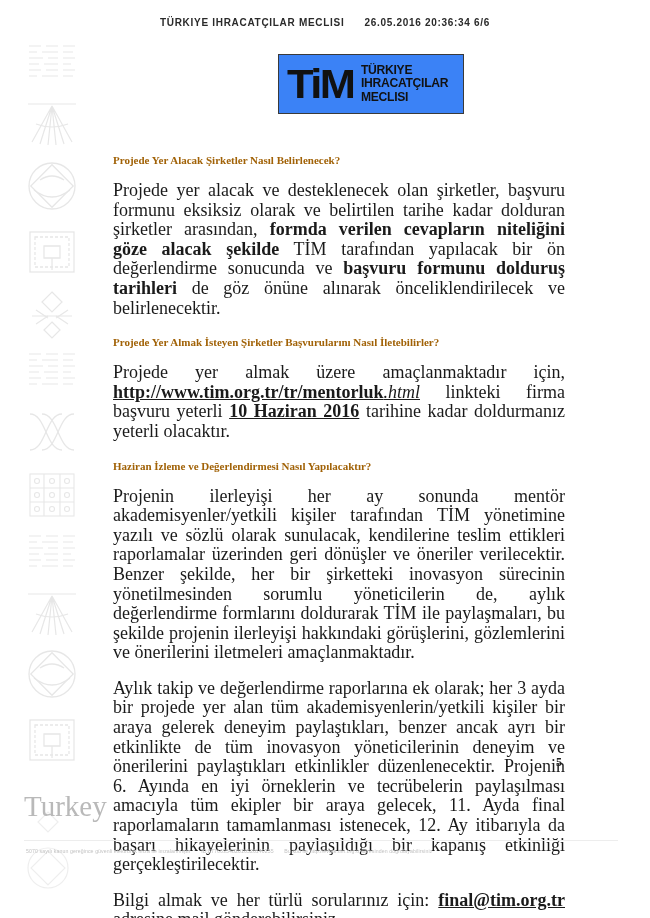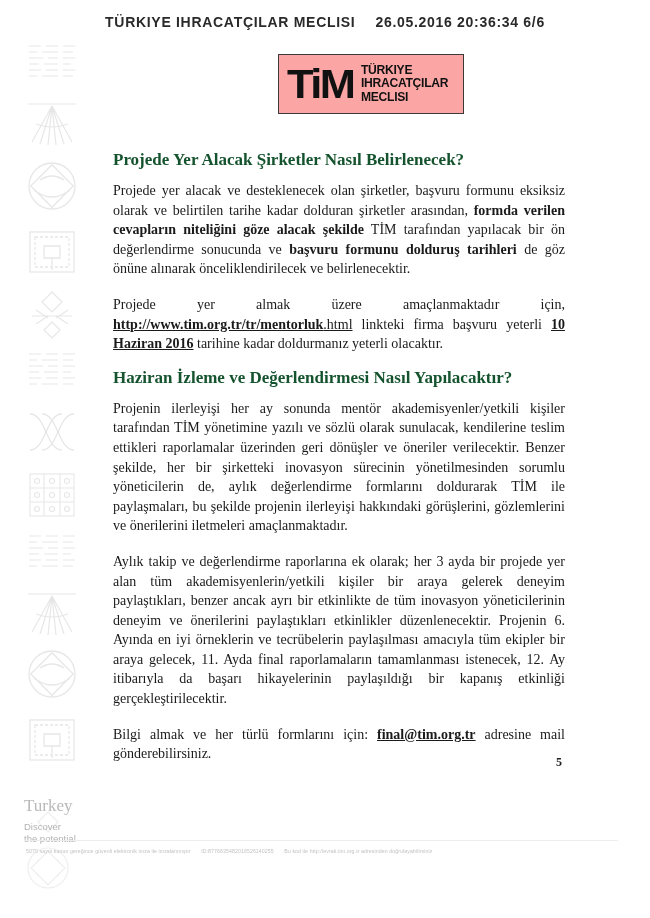--- a/index.html
+++ b/index.html
@@ -23,40 +23,40 @@
     position: absolute;
     top: 14px;
     left: 0;
     width: 650px;
     height: 16px;
     display: flex;
     justify-content: center;
     align-items: center;
     gap: 20px;
     font-family: "Liberation Sans", sans-serif;
-    font-size: 14px;
+    font-size: 10px;
     letter-spacing: 0.7px;
     color: #2a2a2a;
     font-weight: 600;
     white-space: nowrap;
   }
 
   
   .logo-box {
     position: absolute;
     left: 278px;
     top: 54px;
     width: 186px;
     height: 60px;
     border: 1.5px solid #3a3a3a;
     box-sizing: border-box;
     display: flex;
     align-items: center;
     padding: 0 6px;
-    background: #fca5a5;
+    background: #3b82f6;
   }
   .logo-tim {
     font-family: "Liberation Sans", sans-serif;
     font-weight: 900;
     font-size: 41px;
     line-height: 41px;
     letter-spacing: -2.5px;
     color: #111;
     transform: scaleX(1.06);
     transform-origin: left center;
@@ -89,42 +89,43 @@
 
   
   .content {
     position: absolute;
     left: 113px;
     top: 152px;
     width: 452px;
   }
   h2.sec-title {
     font-family: "Liberation Serif", serif;
-    font-size: 17px;
+    font-size: 11px;
     font-weight: bold;
-    color: #14532d;
+    color: #a16207;
     margin: 0 0 13px 0;
     line-height: 16px;
   }
   p.para {
     font-family: "Liberation Serif", serif;
-    font-size: 14px;
+    font-size: 18px;
     line-height: 19.6px;
     color: #1a1a1a;
     margin: 0 0 16px 0;
     text-align: justify;
     text-justify: inter-word;
   }
   .sec { margin-bottom: 9px; }
   .ul-bold {
     font-weight: bold;
     text-decoration: underline;
   }
   .ul-plain {
     text-decoration: underline;
+    font-style: italic;
   }
 
   
   .page-num {
     position: absolute;
     left: 556px;
     top: 755px;
     font-family: "Liberation Serif", serif;
     font-size: 12px;
     color: #222;
@@ -133,21 +134,21 @@
 
   
   .turkey-logo {
     position: absolute;
     left: 24px;
     top: 793px;
     width: 180px;
   }
   .turkey-word {
     font-family: "Liberation Serif", serif;
-    font-size: 17px;
+    font-size: 29px;
     line-height: 26px;
     color: #b9b9b9;
     letter-spacing: 0px;
     font-weight: 400;
   }
   .turkey-tag {
     font-family: "Liberation Sans", sans-serif;
     font-size: 9.5px;
     line-height: 11.5px;
     color: #b2b2b2;
@@ -289,40 +290,37 @@
   </div>
 
   <div class="content">
 
     <div class="sec">
       <h2 class="sec-title">Projede Yer Alacak Şirketler Nasıl Belirlenecek?</h2>
       <p class="para"><span>Projede yer alacak ve desteklenecek olan şirketler, başvuru formunu eksiksiz olarak ve belirtilen tarihe kadar dolduran şirketler arasından, </span><span style="font-weight: bold;">formda verilen cevapların niteliğini göze alacak şekilde</span><span> TİM tarafından yapılacak bir ön değerlendirme sonucunda ve </span><span style="font-weight: bold;">başvuru formunu dolduruş tarihleri</span><span> de göz önüne alınarak önceliklendirilecek ve belirlenecektir.</span></p>
     </div>
 
     <div class="sec">
+      <h2 class="sec-title">Projede Yer Almak İsteyen Şirketler Başvurularını Nasıl İletebilirler?</h2>
       <p class="para"><span>Projede yer almak üzere amaçlanmaktadır için, </span><span class="ul-bold">http://www.tim.org.tr/tr/mentorluk</span><span class="ul-plain">.html</span><span> linkteki firma başvuru yeterli </span><span class="ul-bold">10 Haziran 2016</span><span> tarihine kadar doldurmanız yeterli olacaktır.</span></p>
     </div>
 
     <div class="sec">
       <h2 class="sec-title">Haziran İzleme ve Değerlendirmesi Nasıl Yapılacaktır?</h2>
       <p class="para"><span>Projenin ilerleyişi her ay sonunda mentör akademisyenler/yetkili kişiler tarafından TİM yönetimine yazılı ve sözlü olarak sunulacak, kendilerine teslim ettikleri raporlamalar üzerinden geri dönüşler ve öneriler verilecektir. Benzer şekilde, her bir şirketteki inovasyon sürecinin yönetilmesinden sorumlu yöneticilerin de, aylık değerlendirme formlarını doldurarak TİM ile paylaşmaları, bu şekilde projenin ilerleyişi hakkındaki görüşlerini, gözlemlerini ve önerilerini iletmeleri amaçlanmaktadır.</span></p>
       <p class="para"><span>Aylık takip ve değerlendirme raporlarına ek olarak; her 3 ayda bir projede yer alan tüm akademisyenlerin/yetkili kişiler bir araya gelerek deneyim paylaştıkları, benzer ancak ayrı bir etkinlikte de tüm inovasyon yöneticilerinin deneyim ve önerilerini paylaştıkları etkinlikler düzenlenecektir. Projenin 6. Ayında en iyi örneklerin ve tecrübelerin paylaşılması amacıyla tüm ekipler bir araya gelecek, 11. Ayda final raporlamaların tamamlanması istenecek, 12. Ay itibarıyla da başarı hikayelerinin paylaşıldığı bir kapanış etkinliği gerçekleştirilecektir.</span></p>
-      <p class="para"><span>Bilgi almak ve her türlü formlarını için: </span><span class="ul-bold">final@tim.org.tr</span><span> adresine mail gönderebilirsiniz.</span></p>
+      <p class="para"><span>Bilgi almak ve her türlü sorularınız için: </span><span class="ul-bold">final@tim.org.tr</span><span> adresine mail gönderebilirsiniz.</span></p>
     </div>
 
   </div>
 
   <div class="page-num">5</div>
 
   <div class="turkey-logo">
     <div class="turkey-word">Turkey</div>
-    <div class="turkey-tag">
-      <div>Discover</div>
-      <div>the potential</div>
-    </div>
   </div>
 
   <div class="esign-rule"></div>
   <div class="esign">
     <span class="seg">5070 sayılı kanun gereğince güvenli elektronik imza ile imzalanmıştır</span>
     <span class="seg">ID:8776635482016526140255</span>
     <span class="seg">Bu kod ile http://evrak.tim.org.tr adresinden doğrulayabilirsiniz</span>
   </div>
 
 </div>

